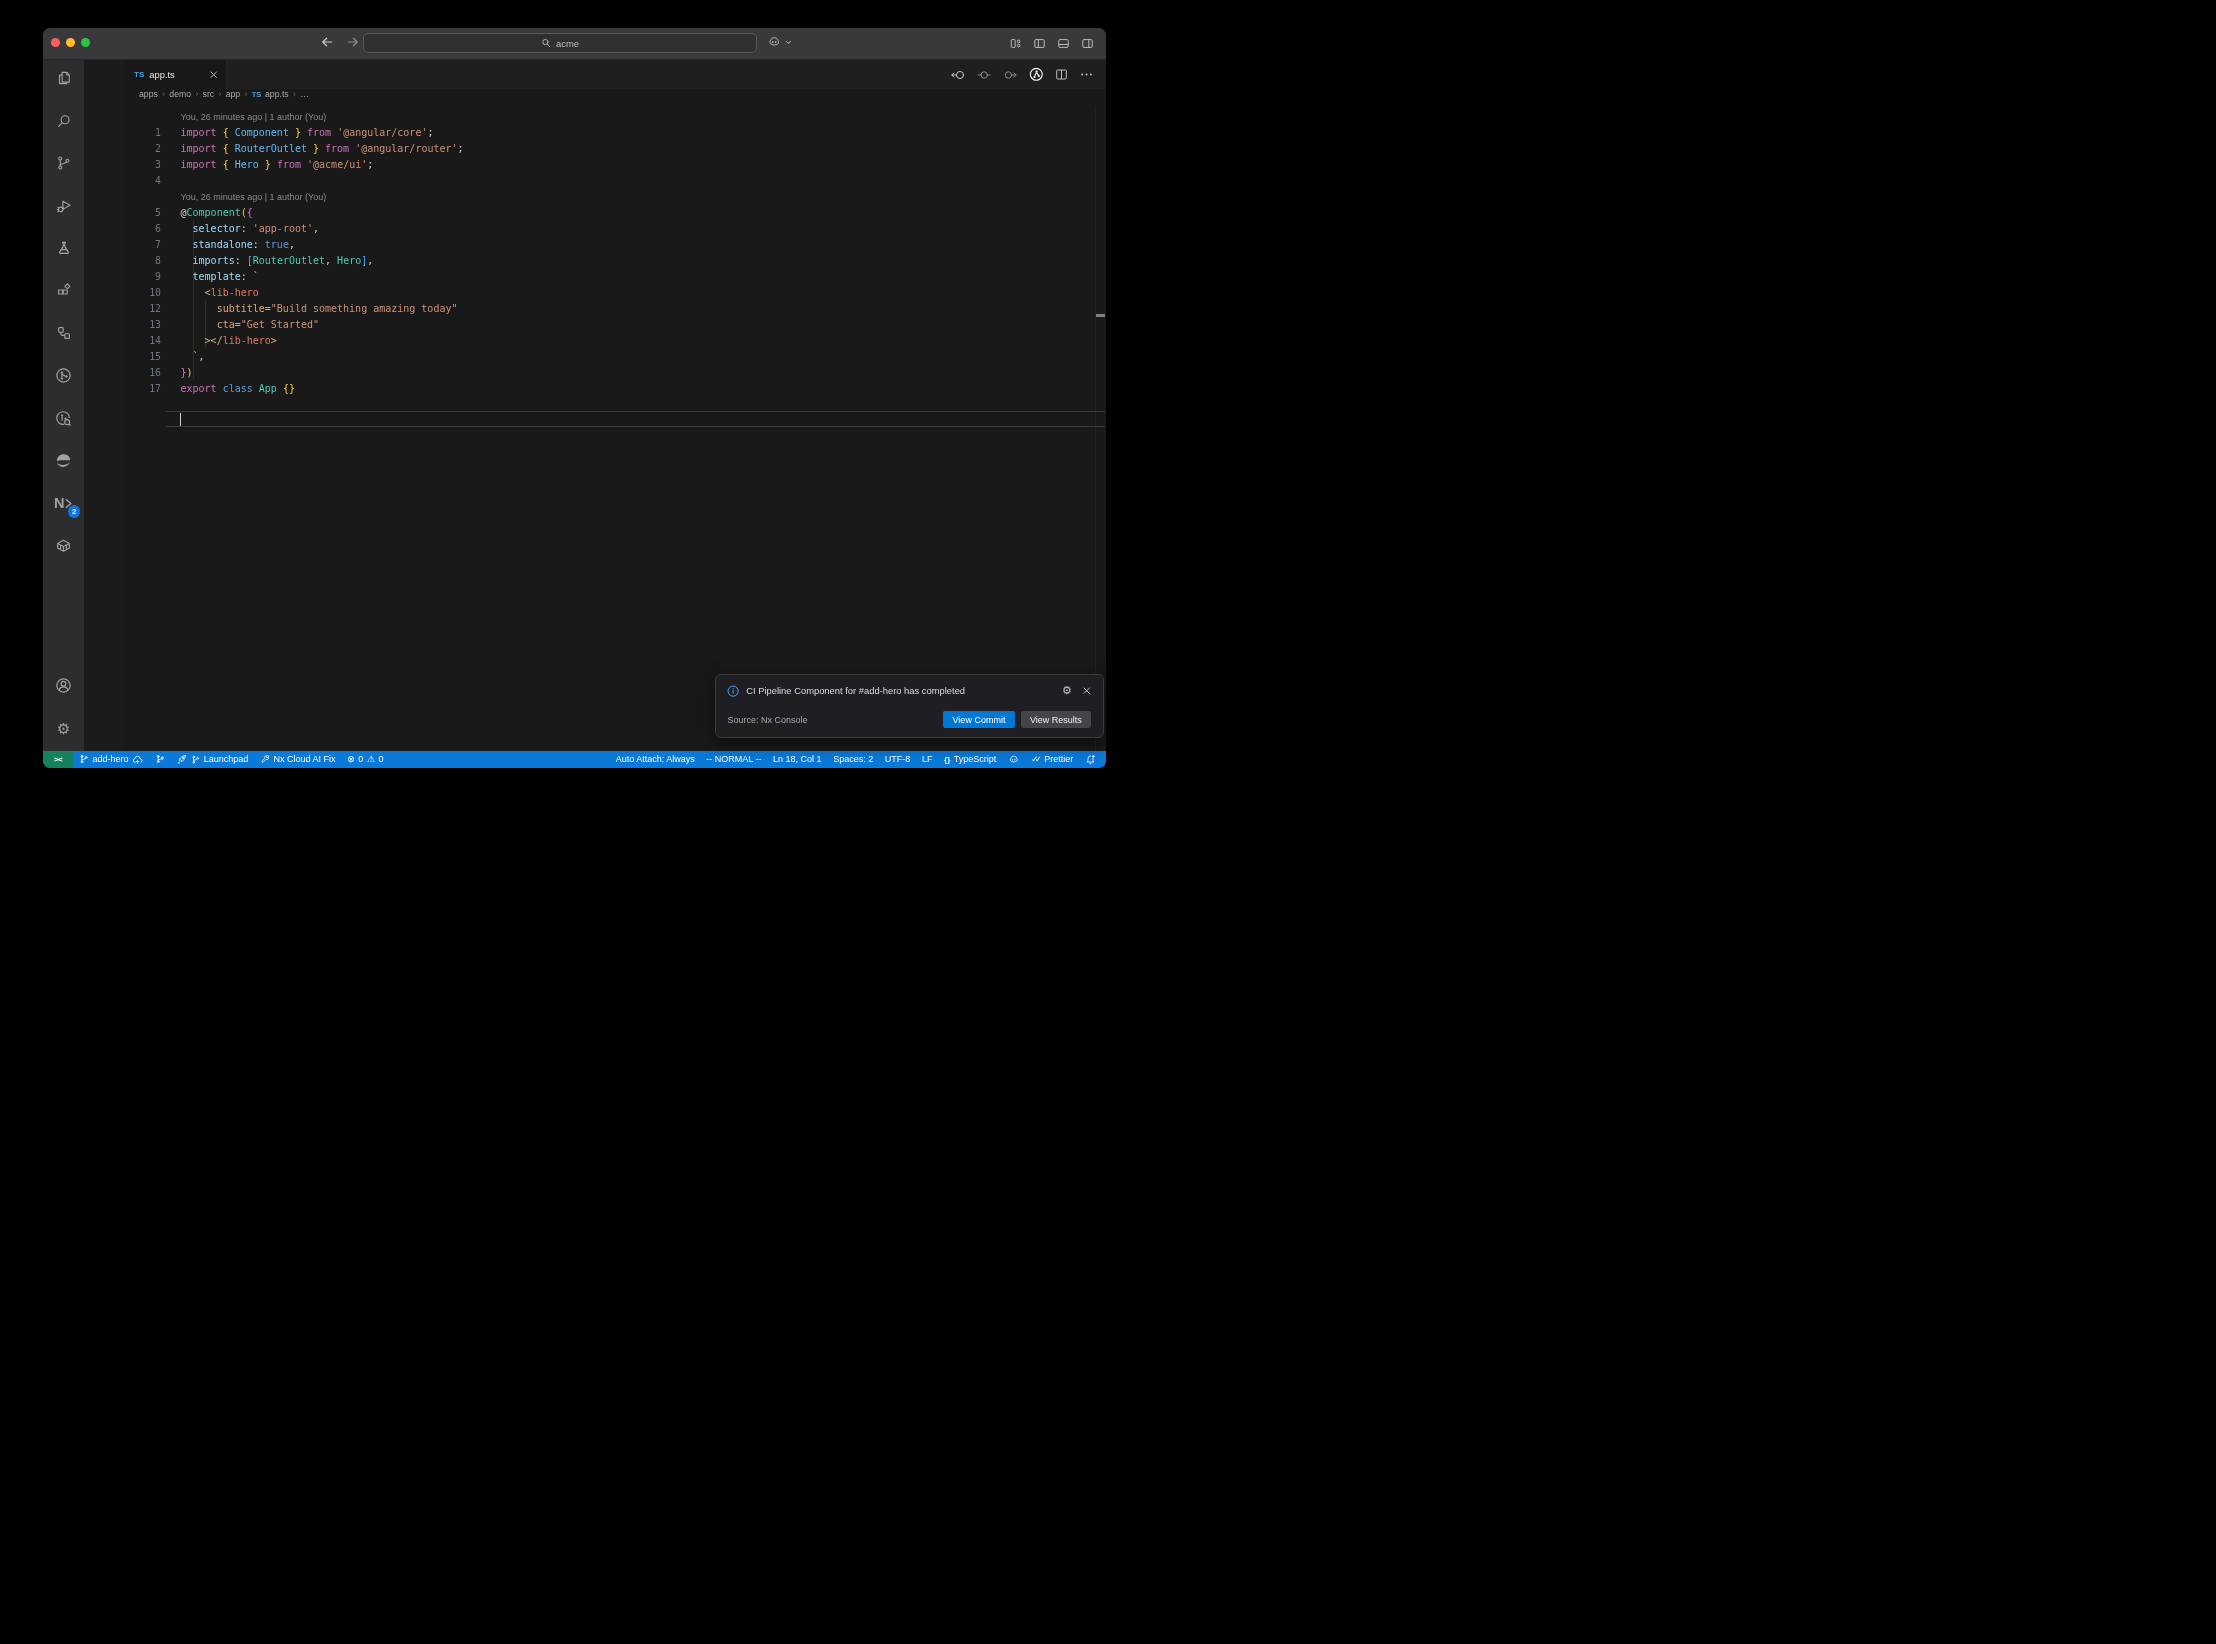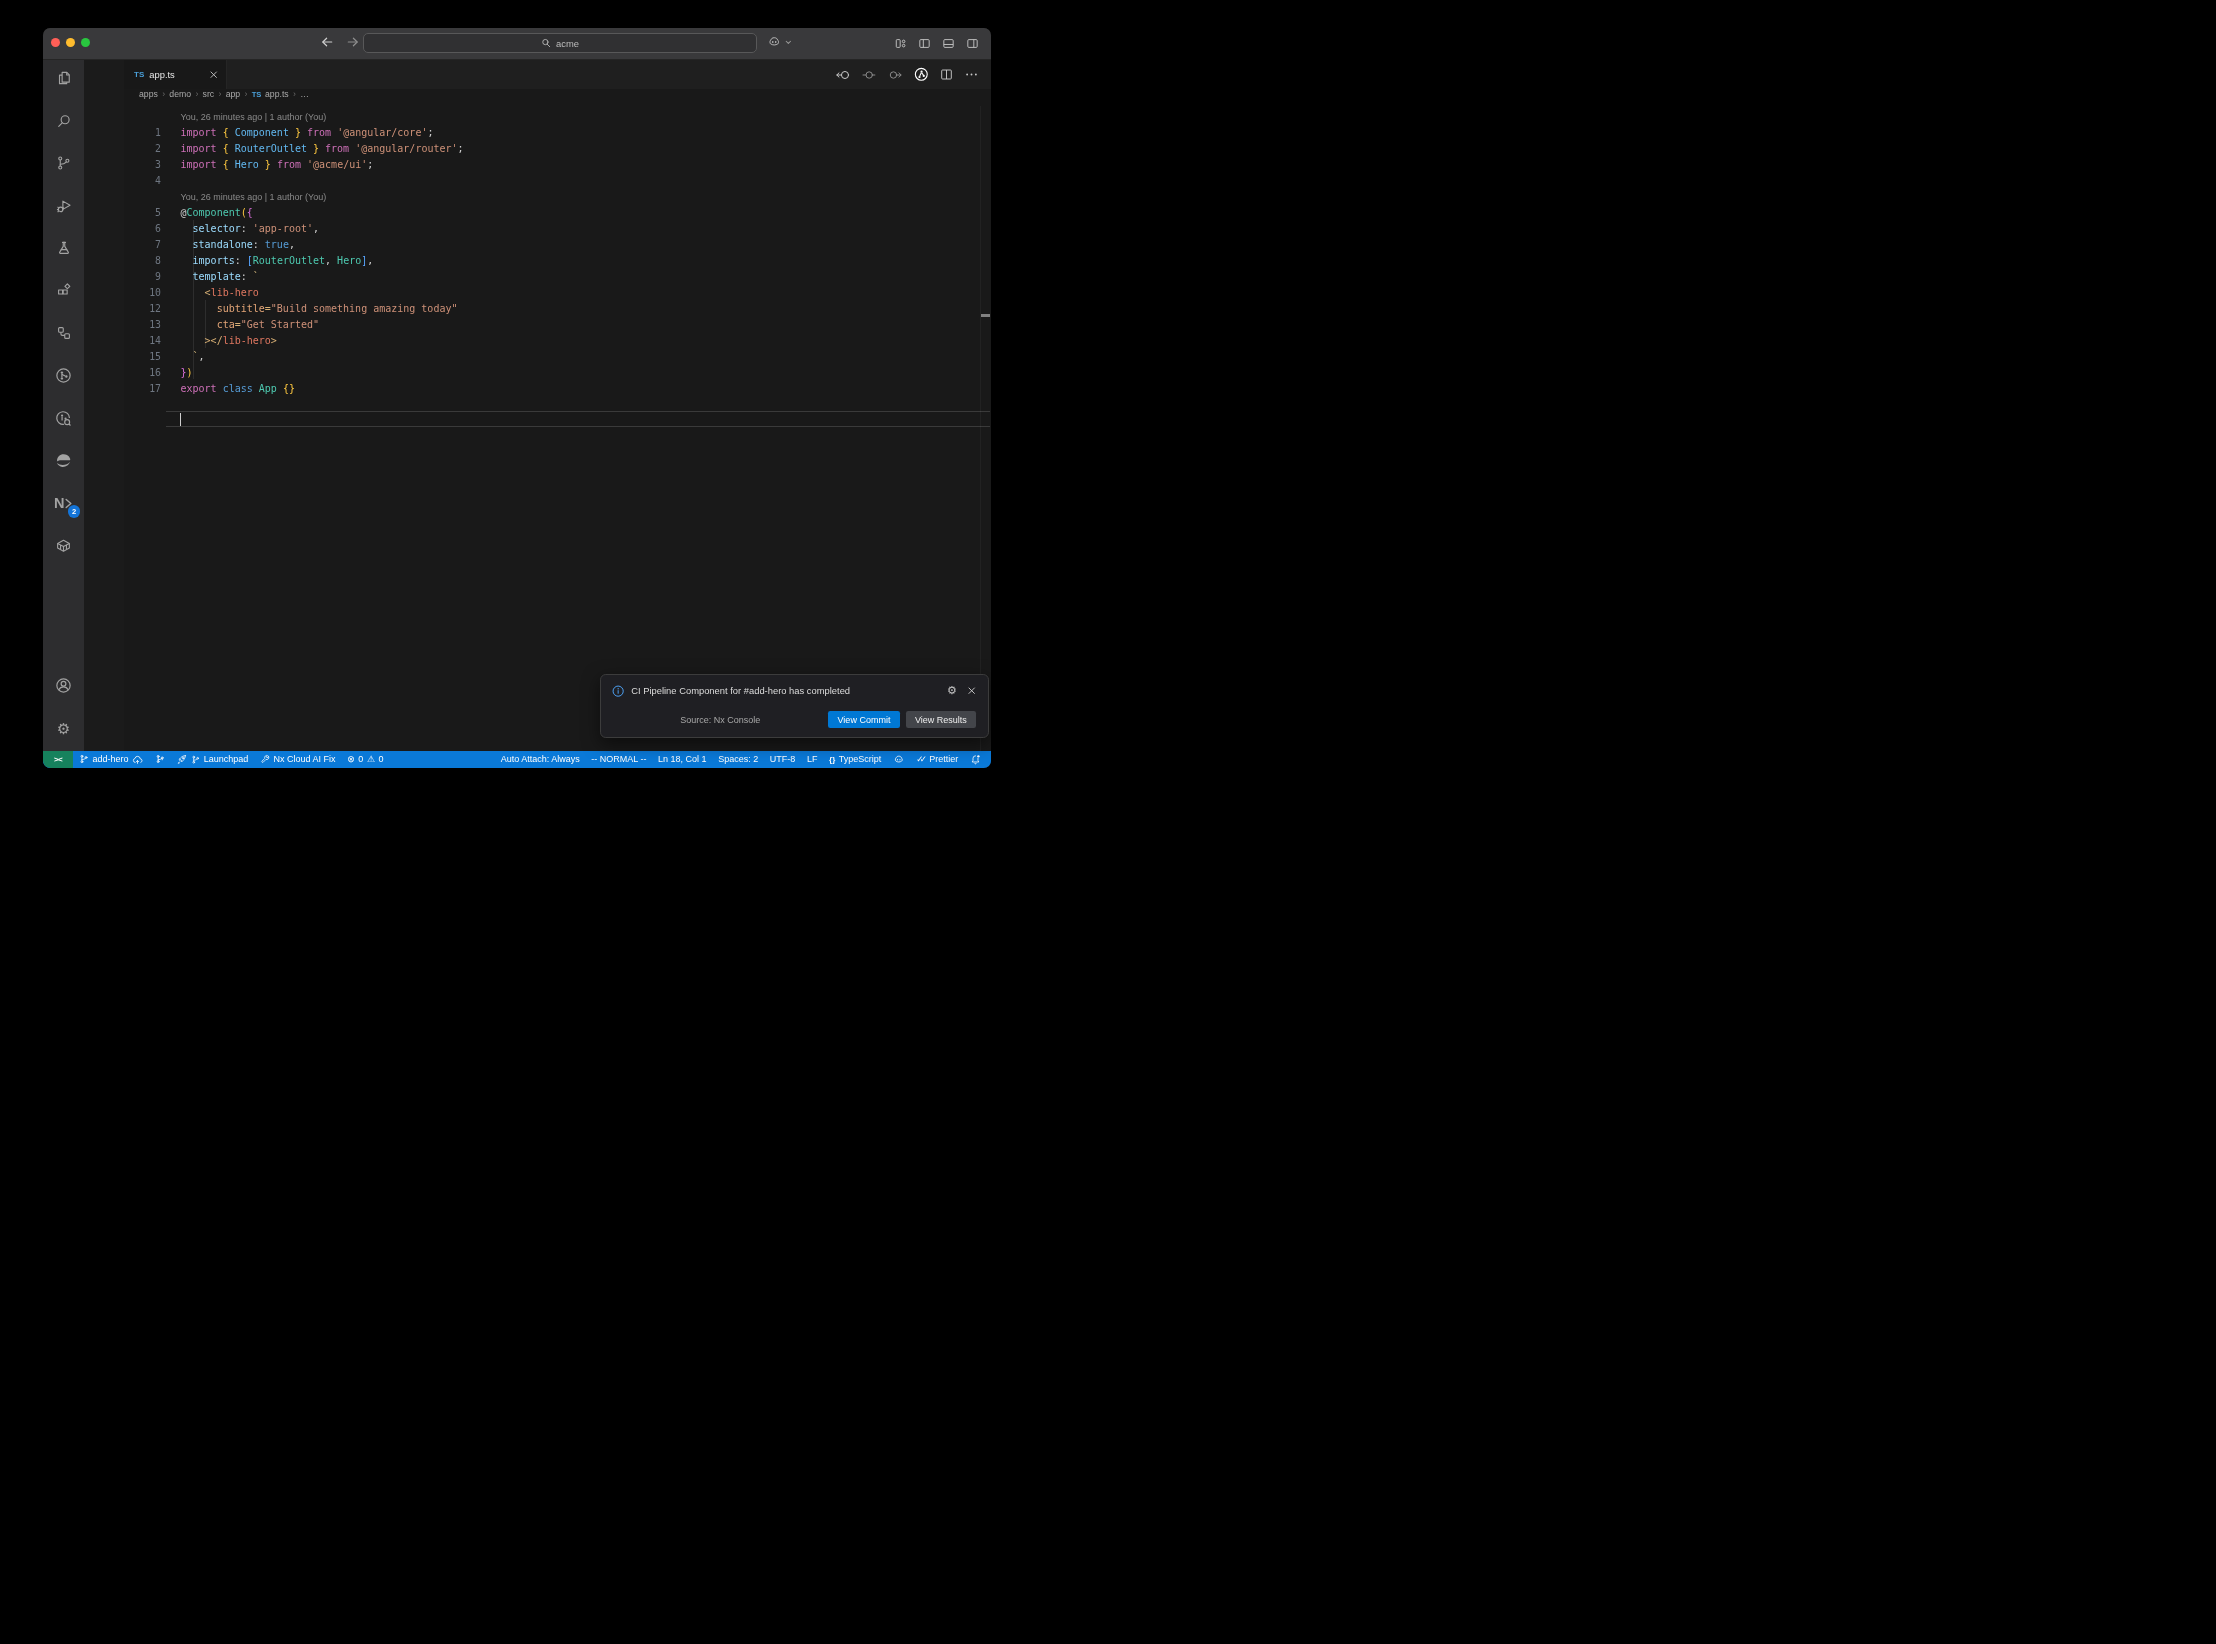--- a/index.html
+++ b/index.html
@@ -1,19 +1,19 @@
 <!DOCTYPE html>
 <html style="font-size:11.6px"><head>
 <meta charset="utf-8">
 <style>
   * { margin:0; padding:0; box-sizing:border-box; }
   html,body { width:1108px; height:822px; background:#000; overflow:hidden;
     font-family:"Liberation Sans", sans-serif; -webkit-font-smoothing:antialiased; }
 
-  .window { position:absolute; left:43px; top:28px; width:948px; height:740px;
+  .window { position:absolute; left:43px; top:28px; width:1063px; height:740px;
     background:#1b1b1b; border-radius:7.2px; box-shadow:0 16px 51px rgba(0,0,0,.6);
     display:flex; flex-direction:column; overflow:hidden; }
 
   
   .titlebar { position:relative; height:32px; flex:none; background:#39393b;
     border-bottom:0.7px solid #252525; }
   .traffic { position:absolute; left:8px; top:10px; display:flex; gap:5.8px; }
   .tl { width:9px; height:9px; border-radius:50%; }
   .nav { position:absolute; left:276px; top:5.8px; display:flex; gap:10px; align-items:center; }
   .nav svg { display:block; }
@@ -96,21 +96,21 @@
 
   
   .toast { position:absolute; right:2.2px; bottom:30px; width:389px; height:64px;
     background:#1f1f23; border:0.7px solid #3c3c3c; border-radius:5.8px;
     box-shadow:0 5.8px 17.4px rgba(0,0,0,.5); padding:9.4px 11.6px 8.7px; z-index:10;
     display:flex; flex-direction:column; justify-content:space-between; }
   .toast-head { display:flex; align-items:center; gap:6.5px; }
   .toast-title { color:#dcdcdc; font-size:9.4px; flex:1; }
   .toast-actions-top { display:flex; align-items:center; gap:10px; color:#c5c5c5; }
   .toast-foot { display:flex; align-items:center; }
-  .toast-source { color:#a8a8a8; font-size:9px; flex:1;text-align:center; }
+  .toast-source { color:#a8a8a8; font-size:9px; flex:1; }
   .btn { border:none; border-radius:2.2px; font-size:9px; padding:3.6px 9.4px; cursor:pointer;
     font-family:"Liberation Sans", sans-serif; }
   .btn-primary { background:#0078d4; color:#fff; margin-right:5.8px; }
   .btn-secondary { background:#43454a; color:#eee; }
 
   svg { display:block; }
 </style>
 </head>
 <body>
 

